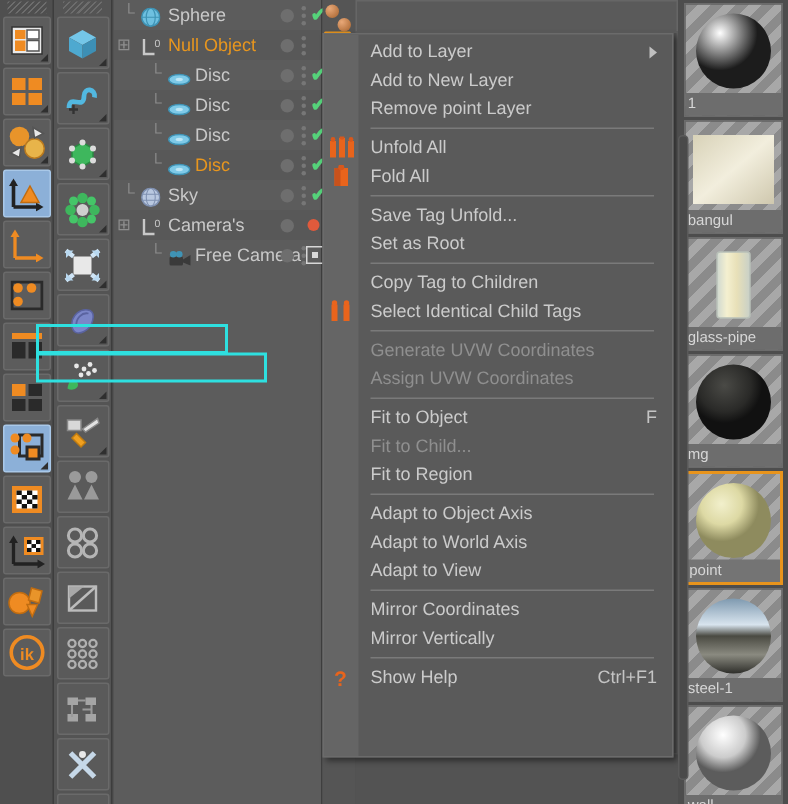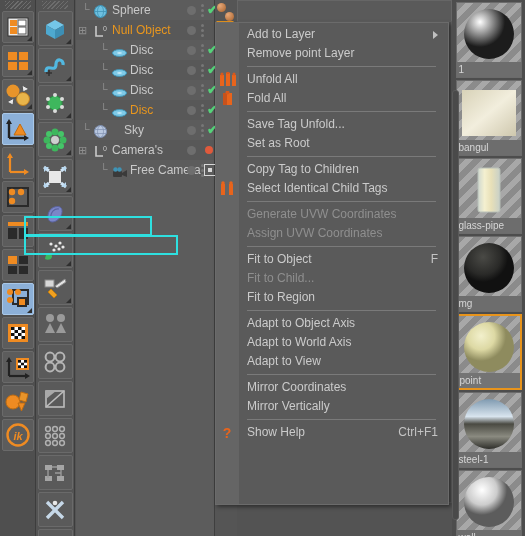--- a/index.html
+++ b/index.html
@@ -13,21 +13,21 @@
 
   
   .toolcol{position:absolute;top:0;width:36px;height:536px;background:#4f4f4f;
            border-right:1px solid #3d3d3d;}
   #toolcol-a{left:0;}
   #toolcol-b{left:36px;width:39px;background:#545454;}
   .grip{height:8px;width:26px;margin:1px auto 2px auto;
         background:repeating-linear-gradient(135deg,#6d6d6d 0 1px,transparent 1px 3px);}
   .tbtn{position:relative;width:32px;height:32px;margin:2px auto;
         background:#5c5c5c;border:1px solid #6a6a6a;border-radius:2px;
-        display:flex;align-items:center;justify-content:center;font-style:italic;}
+        display:flex;align-items:center;justify-content:center;}
   #toolcol-b .tbtn{width:35px;height:35px;background:#5a5a5a;}
   .tbtn.sel{background:#8cb0d8;border-color:#a9c8e8;}
   .tbtn .corner{position:absolute;right:1px;bottom:1px;width:0;height:0;
         border-left:5px solid transparent;border-bottom:5px solid #2f2f2f;}
   .tbtn svg{display:block;}
 
   
   #objmgr{position:absolute;left:76px;top:0;width:139px;height:536px;
           background:#5c5c5c;border-right:1px solid #3f3f3f;}
   .orow{position:relative;height:20px;line-height:20px;font-size:12px;color:#c9c9c9;
@@ -446,21 +446,21 @@
             </svg></span>
           <span class="oname" style="left:54px;">Disc</span>
         </div>
         <div class="orow">
           <span class="tw" style="left:6px;top:-1px;">└</span>
           <span class="oicon" style="left:18px;"><svg width="13" height="13">
               <circle cx="6.5" cy="6.5" r="6" fill="#b9c8e0" stroke="#7f90b0"></circle>
               <path d="M0.5 4.5 h12 M0.5 8.5 h12" stroke="#7f90b0" stroke-width="0.7"></path>
               <ellipse cx="6.5" cy="6.5" rx="3" ry="6" fill="none" stroke="#7f90b0" stroke-width="0.7"></ellipse>
             </svg></span>
-          <span class="oname" style="left:48px;">Sky</span>
+          <span class="oname" style="left:36px;">Sky</span>
         </div>
         <div class="orow alt">
           <span class="tw" style="left:2px;top:0;">⊞</span>
           <span class="oicon" style="left:18px;"><svg width="15" height="13">
               <path d="M2 1 v10 h7" stroke="#c8c8c8" stroke-width="1.6" fill="none"></path>
               <text x="9" y="6" font-family="Liberation Sans" font-size="7" fill="#c8c8c8">0</text>
             </svg></span>
           <span class="oname" style="left:36px;">Camera's</span>
         </div>
         <div class="orow">
@@ -551,20 +551,21 @@
 
   <div id="rightpane">
     <div class="panelbar"></div>
     <div class="panelbar2"></div>
   </div>
 
   <div id="ctx">
     <div id="ctxicons"></div>
     <div id="ctx-items" style="position:relative;padding-top:2px;">
         <div class="mi"><span>Add to Layer</span><span class="arrow"></span></div>
+        <div class="mi"><span>Add to New Layer</span></div>
         <div class="mi"><span>Remove point Layer</span></div>
         <div class="sep"></div>
         <div class="mi"><span class="mico"><svg width="19" height="15">
               <rect x="1" y="3" width="4" height="11" fill="#e8641c"></rect>
               <rect x="7" y="1" width="4" height="13" fill="#e8641c"></rect>
               <rect x="13" y="3" width="4" height="11" fill="#e8641c"></rect>
               <circle cx="3" cy="2" r="1.6" fill="#d8581c"></circle>
               <circle cx="9" cy="0.5" r="1.6" fill="#d8581c"></circle>
               <circle cx="15" cy="2" r="1.6" fill="#d8581c"></circle>
             </svg></span><span>Unfold All</span></div>

